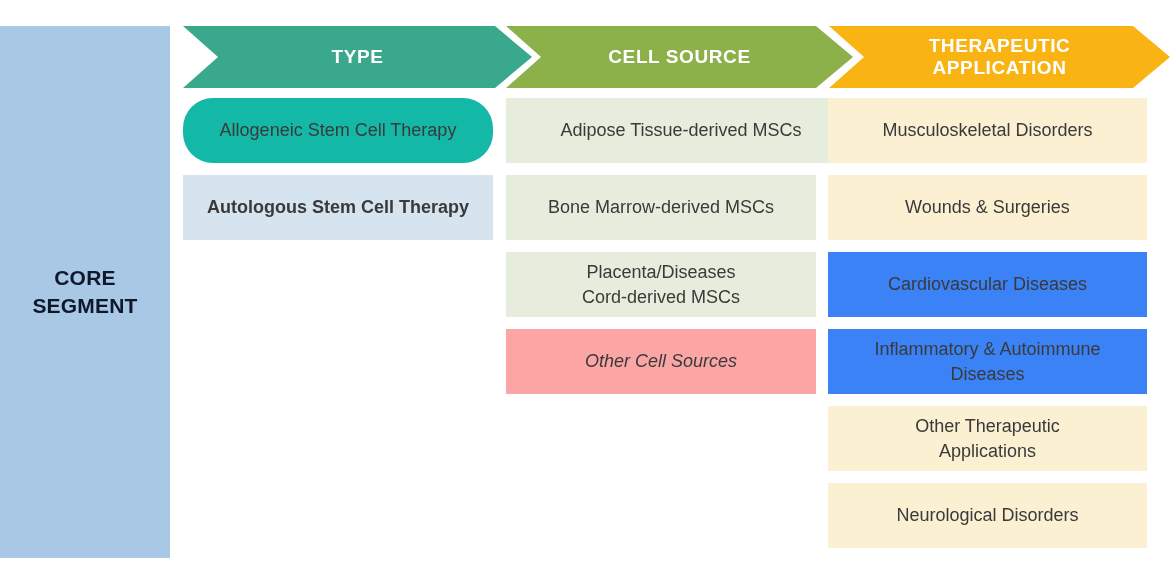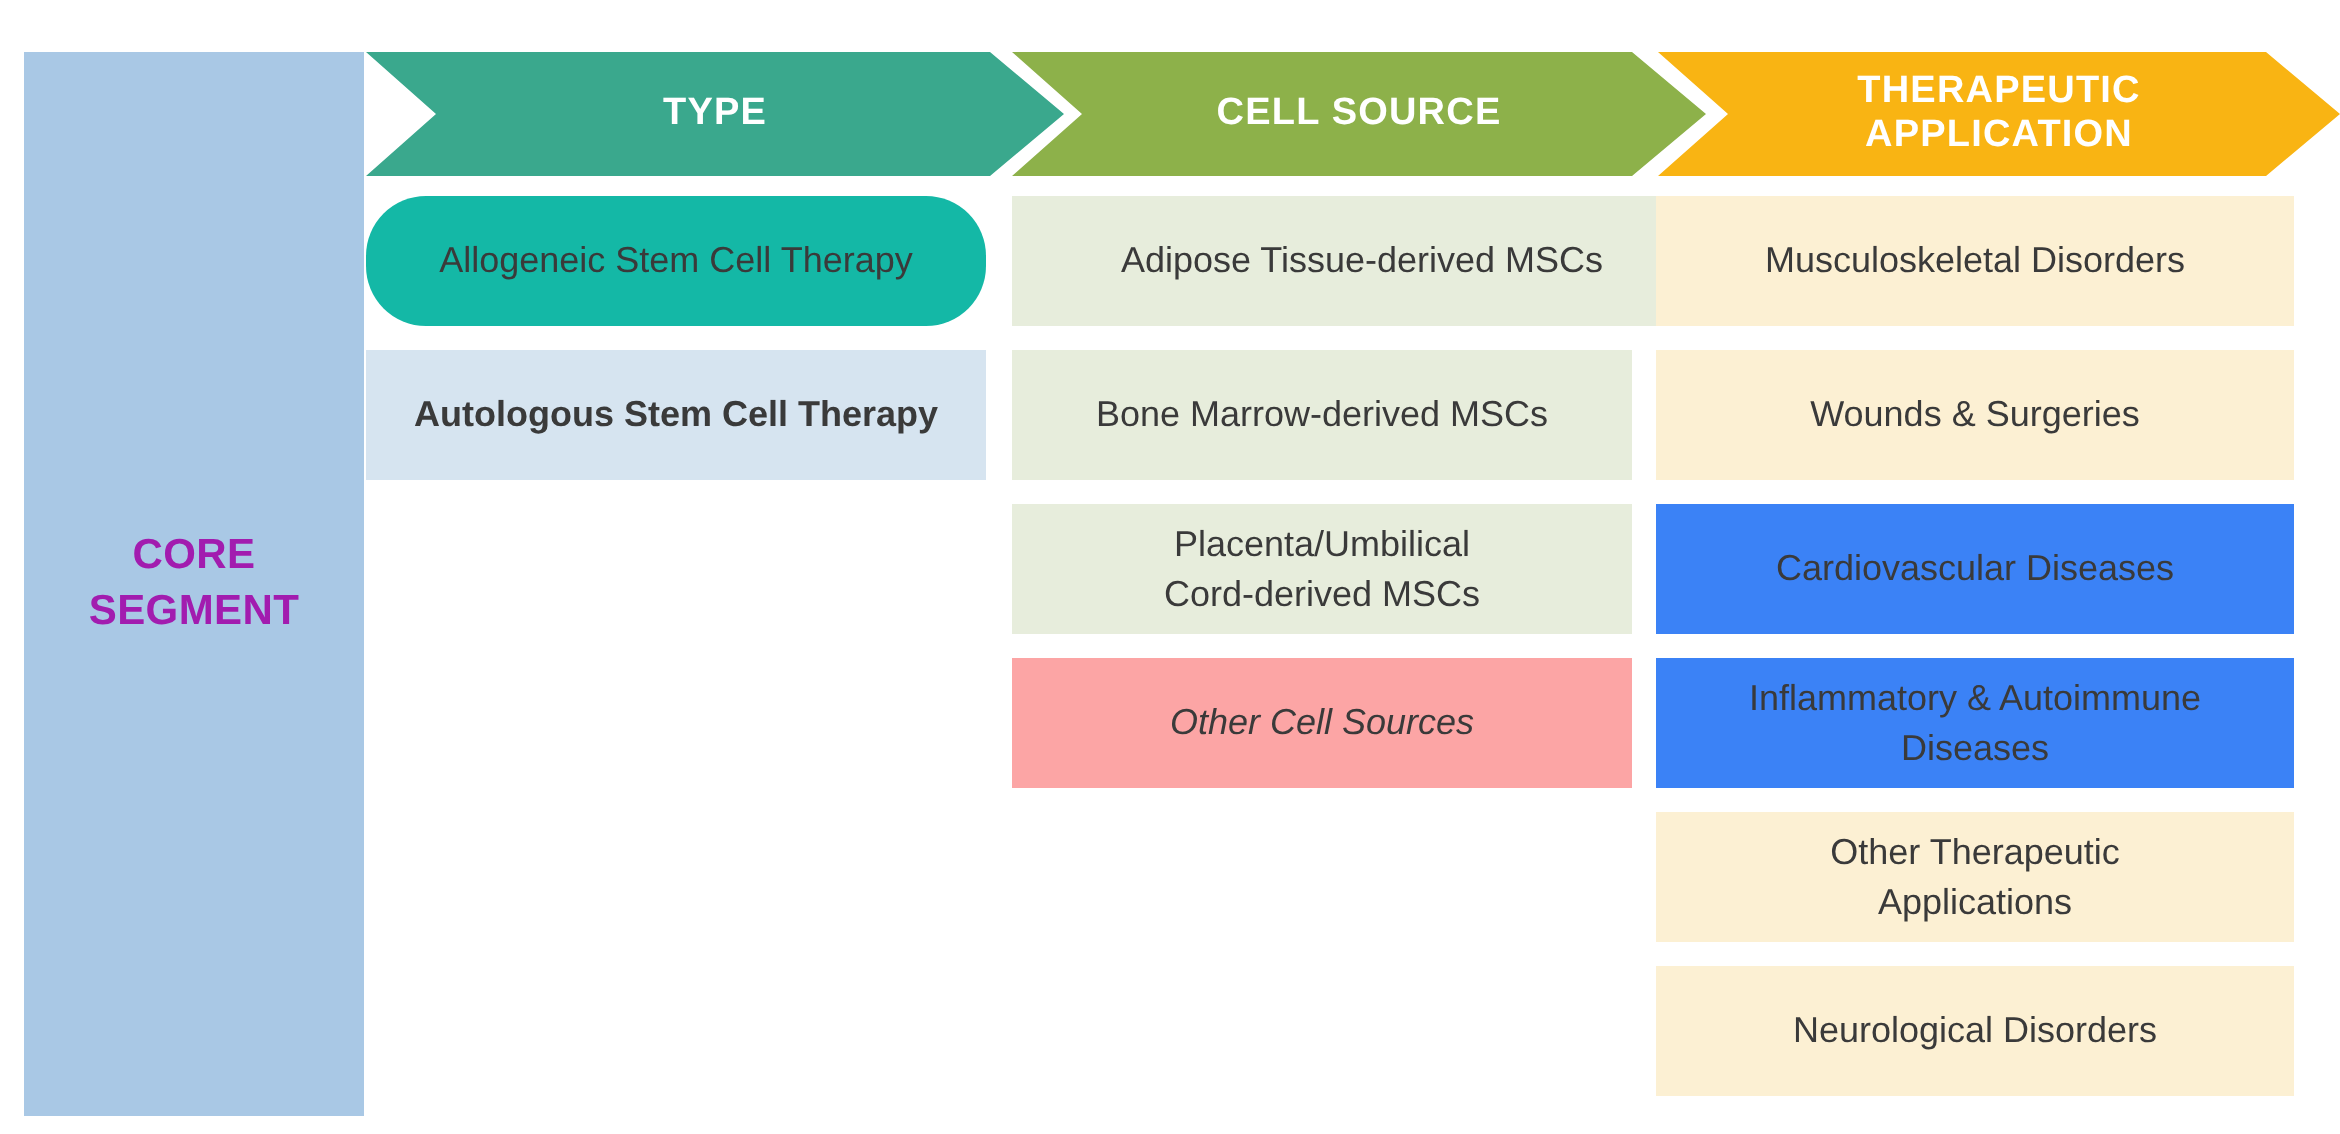--- a/index.html
+++ b/index.html
@@ -23,24 +23,23 @@
     top: 26px;
     width: 170px;
     height: 532px;
     display: flex;
     align-items: center;
     justify-content: center;
     text-align: center;
     font-size: 21px;
     font-weight: bold;
     line-height: 1.35;
-    color: #a21caf;
+    color: #0f172a;
     white-space: pre-line;
     letter-spacing: 0.2px;
-    margin-left: 12px;
   }
 
   
   .col { position: absolute; top: 0; }
   .col-type        { left: 183px; width: 310px; }
   .col-cellsource  { left: 506px; width: 310px; }
   .col-therapeutic { left: 828px; width: 319px; }
 
   
   .arrow {
@@ -98,21 +97,21 @@
       <div class="seg-box" style="background-color: #14b8a6; border-radius: 30px;">Allogeneic Stem Cell Therapy</div>
       <div class="seg-box" style="background-color: rgb(214, 228, 240); font-weight: bold;">Autologous Stem Cell Therapy</div>
     </div>
   </section>
 
   <section class="col col-cellsource">
     <div class="arrow" style="background-color: rgb(141, 177, 74);">CELL SOURCE</div>
     <div class="boxes">
       <div class="seg-box" style="background-color: rgb(231, 237, 220); padding-left: 20px;">Adipose Tissue-derived MSCs</div>
       <div class="seg-box" style="background-color: rgb(231, 237, 220);">Bone Marrow-derived MSCs</div>
-      <div class="seg-box" style="background-color: rgb(231, 237, 220);">Placenta/Umbilical
+      <div class="seg-box" style="background-color: rgb(231, 237, 220);">Placenta/Diseases
 Cord-derived MSCs</div>
       <div class="seg-box" style="background-color: #fca5a5; font-style: italic;">Other Cell Sources</div>
     </div>
   </section>
 
   <section class="col col-therapeutic">
     <div class="arrow" style="background-color: rgb(249, 180, 19);">THERAPEUTIC
 APPLICATION</div>
     <div class="boxes">
       <div class="seg-box" style="background-color: rgb(252, 240, 211);">Musculoskeletal Disorders</div>

